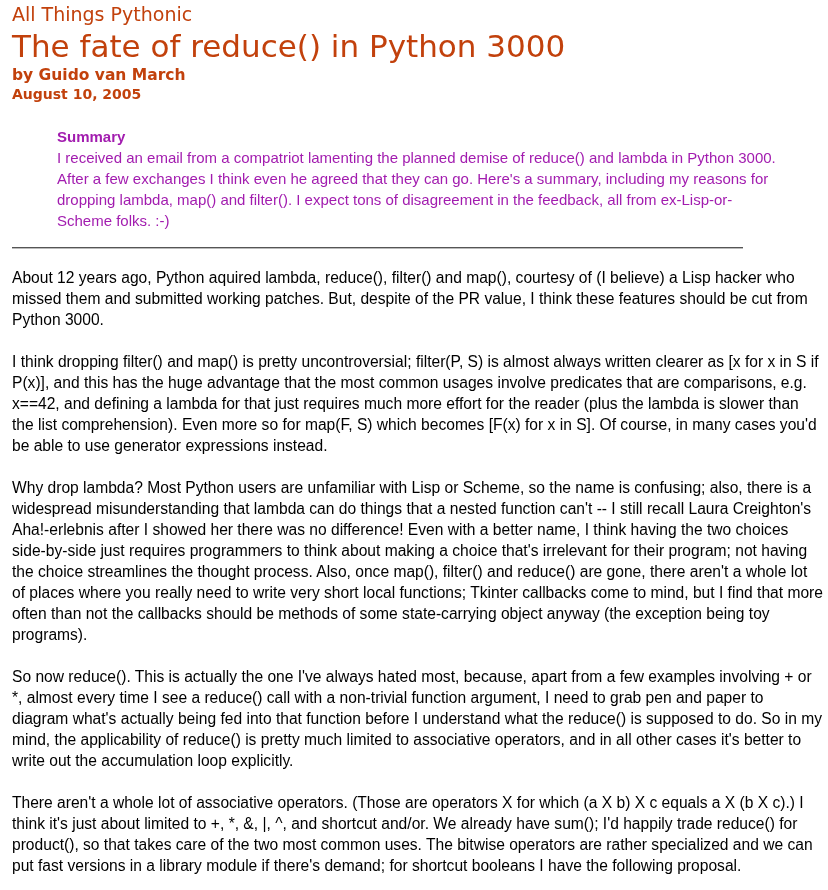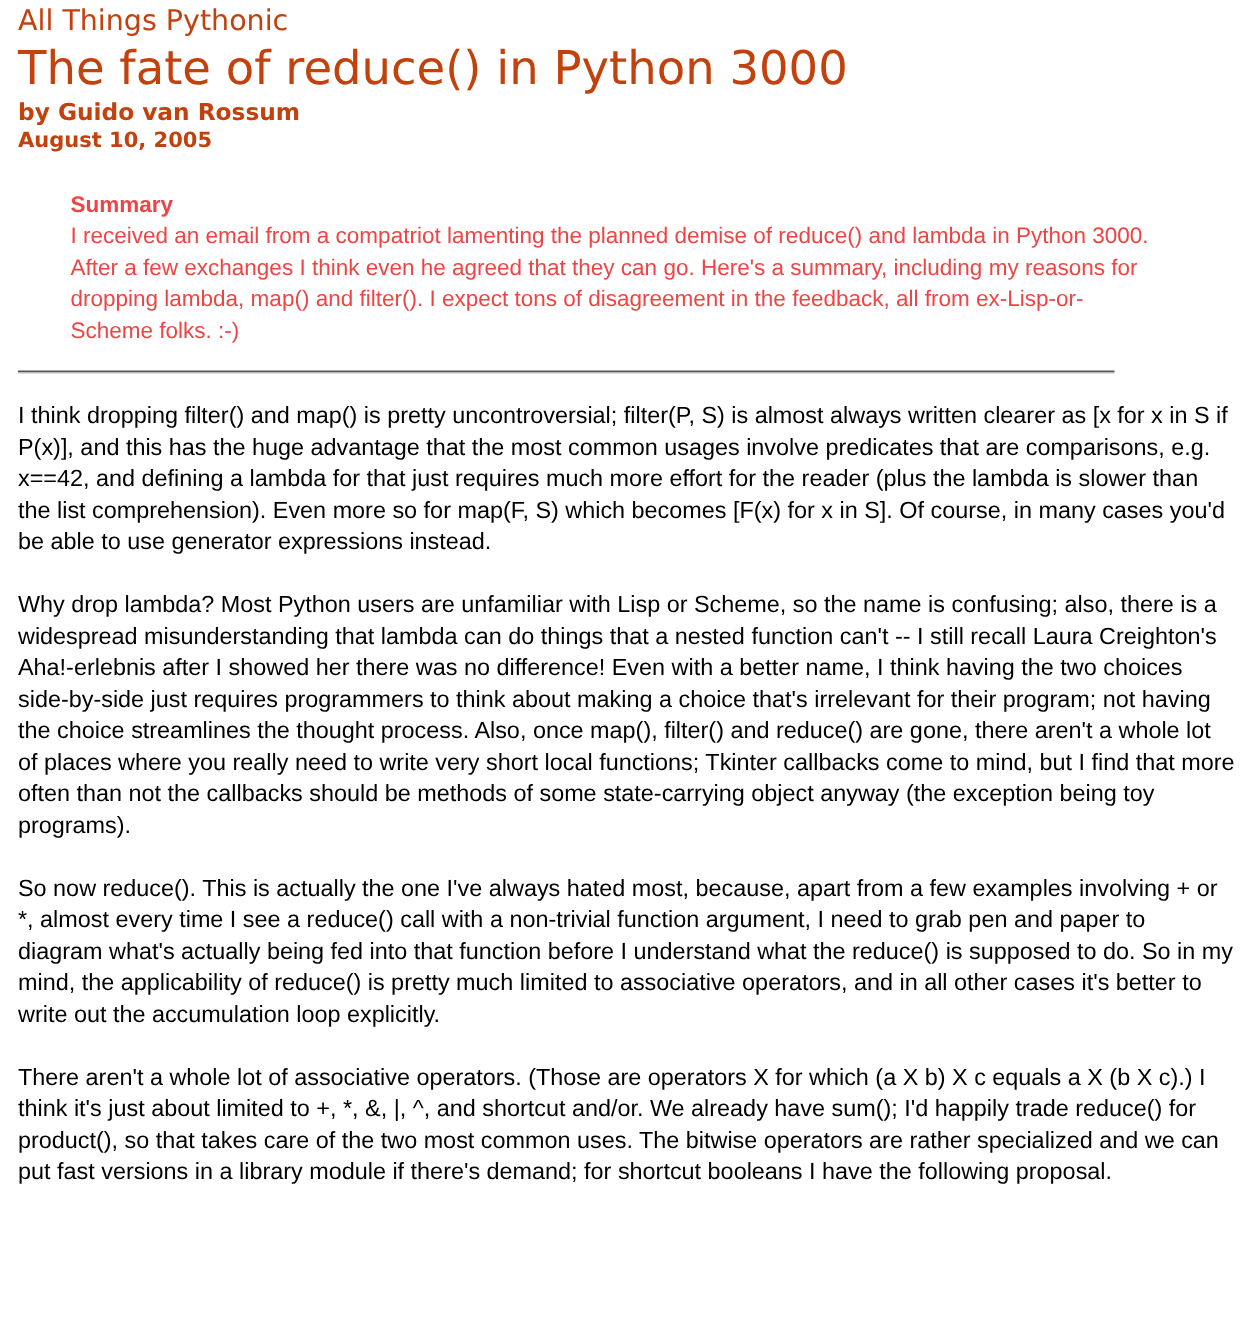--- a/index.html
+++ b/index.html
@@ -2,41 +2,42 @@
 <html><head>
   <meta charset="utf-8">
   <style>
     html, body { margin: 0; padding: 0; background: #ffffff; }
     body { width: 828px; height: 890px; overflow: hidden; position: relative; }
     .header { position: absolute; left: 12px; top: 0; font-family: "DejaVu Sans", sans-serif; color: #c2410c; }
     .site-title { font-size: 19px; line-height: 26px; margin: 0; padding-top: 1px; }
     .article-title { font-size: 31px; line-height: 38px; margin: 0; font-weight: normal; text-align: right; }
     .author { font-size: 15.5px; line-height: 20px; margin: 0; font-weight: bold; }
     .date { font-size: 14px; line-height: 18px; margin: 0; font-weight: bold; }
-    .summary { position: absolute; left: 47px; top: 126px; width: 720px; font-family: "Liberation Sans", sans-serif; font-size: 15px; line-height: 21px; color: #ef4444; }
+    .summary { position: absolute; left: 57px; top: 126px; width: 720px; font-family: "Liberation Sans", sans-serif; font-size: 15px; line-height: 21px; color: #a21caf; }
     .summary-label { font-weight: bold; }
     .rule { position: absolute; left: 12px; top: 247px; width: 731px; height: 0; border-top: 1px solid #555; border-bottom: 1px solid #bbb; }
     .body { position: absolute; left: 12px; top: 267px; width: 812px; font-family: "Liberation Sans", sans-serif; font-size: 15.6px; line-height: 21px; color: #000; }
     .body p { margin: 0 0 21px 0; }
   </style>
 </head>
 <body>
 
 <div class="header">
   <div class="site-title">All Things Pythonic</div>
   <h1 class="article-title">The fate of reduce() in Python 3000</h1>
-  <div class="author">by Guido van Rossum</div>
+  <div class="author">by Guido van March</div>
   <div class="date">August 10, 2005</div>
 </div>
 
 <div class="summary">
   <div class="summary-label">Summary</div>
   <div>I received an email from a compatriot lamenting the planned demise of reduce() and lambda in Python 3000. After a few exchanges I think even he agreed that they can go. Here's a summary, including my reasons for dropping lambda, map() and filter(). I expect tons of disagreement in the feedback, all from ex-Lisp-or-Scheme folks. :-)</div>
 </div>
 
 <div class="rule"></div>
 
 <div class="body">
+  <p>About 12 years ago, Python aquired lambda, reduce(), filter() and map(), courtesy of (I believe) a Lisp hacker who missed them and submitted working patches. But, despite of the PR value, I think these features should be cut from Python 3000.</p>
   <p>I think dropping filter() and map() is pretty uncontroversial; filter(P, S) is almost always written clearer as [x for x in S if P(x)], and this has the huge advantage that the most common usages involve predicates that are comparisons, e.g. x==42, and defining a lambda for that just requires much more effort for the reader (plus the lambda is slower than the list comprehension). Even more so for map(F, S) which becomes [F(x) for x in S]. Of course, in many cases you'd be able to use generator expressions instead.</p>
   <p>Why drop lambda? Most Python users are unfamiliar with Lisp or Scheme, so the name is confusing; also, there is a widespread misunderstanding that lambda can do things that a nested function can't -- I still recall Laura Creighton's Aha!-erlebnis after I showed her there was no difference! Even with a better name, I think having the two choices side-by-side just requires programmers to think about making a choice that's irrelevant for their program; not having the choice streamlines the thought process. Also, once map(), filter() and reduce() are gone, there aren't a whole lot of places where you really need to write very short local functions; Tkinter callbacks come to mind, but I find that more often than not the callbacks should be methods of some state-carrying object anyway (the exception being toy programs).</p>
   <p>So now reduce(). This is actually the one I've always hated most, because, apart from a few examples involving + or *, almost every time I see a reduce() call with a non-trivial function argument, I need to grab pen and paper to diagram what's actually being fed into that function before I understand what the reduce() is supposed to do. So in my mind, the applicability of reduce() is pretty much limited to associative operators, and in all other cases it's better to write out the accumulation loop explicitly.</p>
   <p>There aren't a whole lot of associative operators. (Those are operators X for which (a X b) X c equals a X (b X c).) I think it's just about limited to +, *, &amp;, |, ^, and shortcut and/or. We already have sum(); I'd happily trade reduce() for product(), so that takes care of the two most common uses. The bitwise operators are rather specialized and we can put fast versions in a library module if there's demand; for shortcut booleans I have the following proposal.</p>
 </div>
 
 </body></html>

